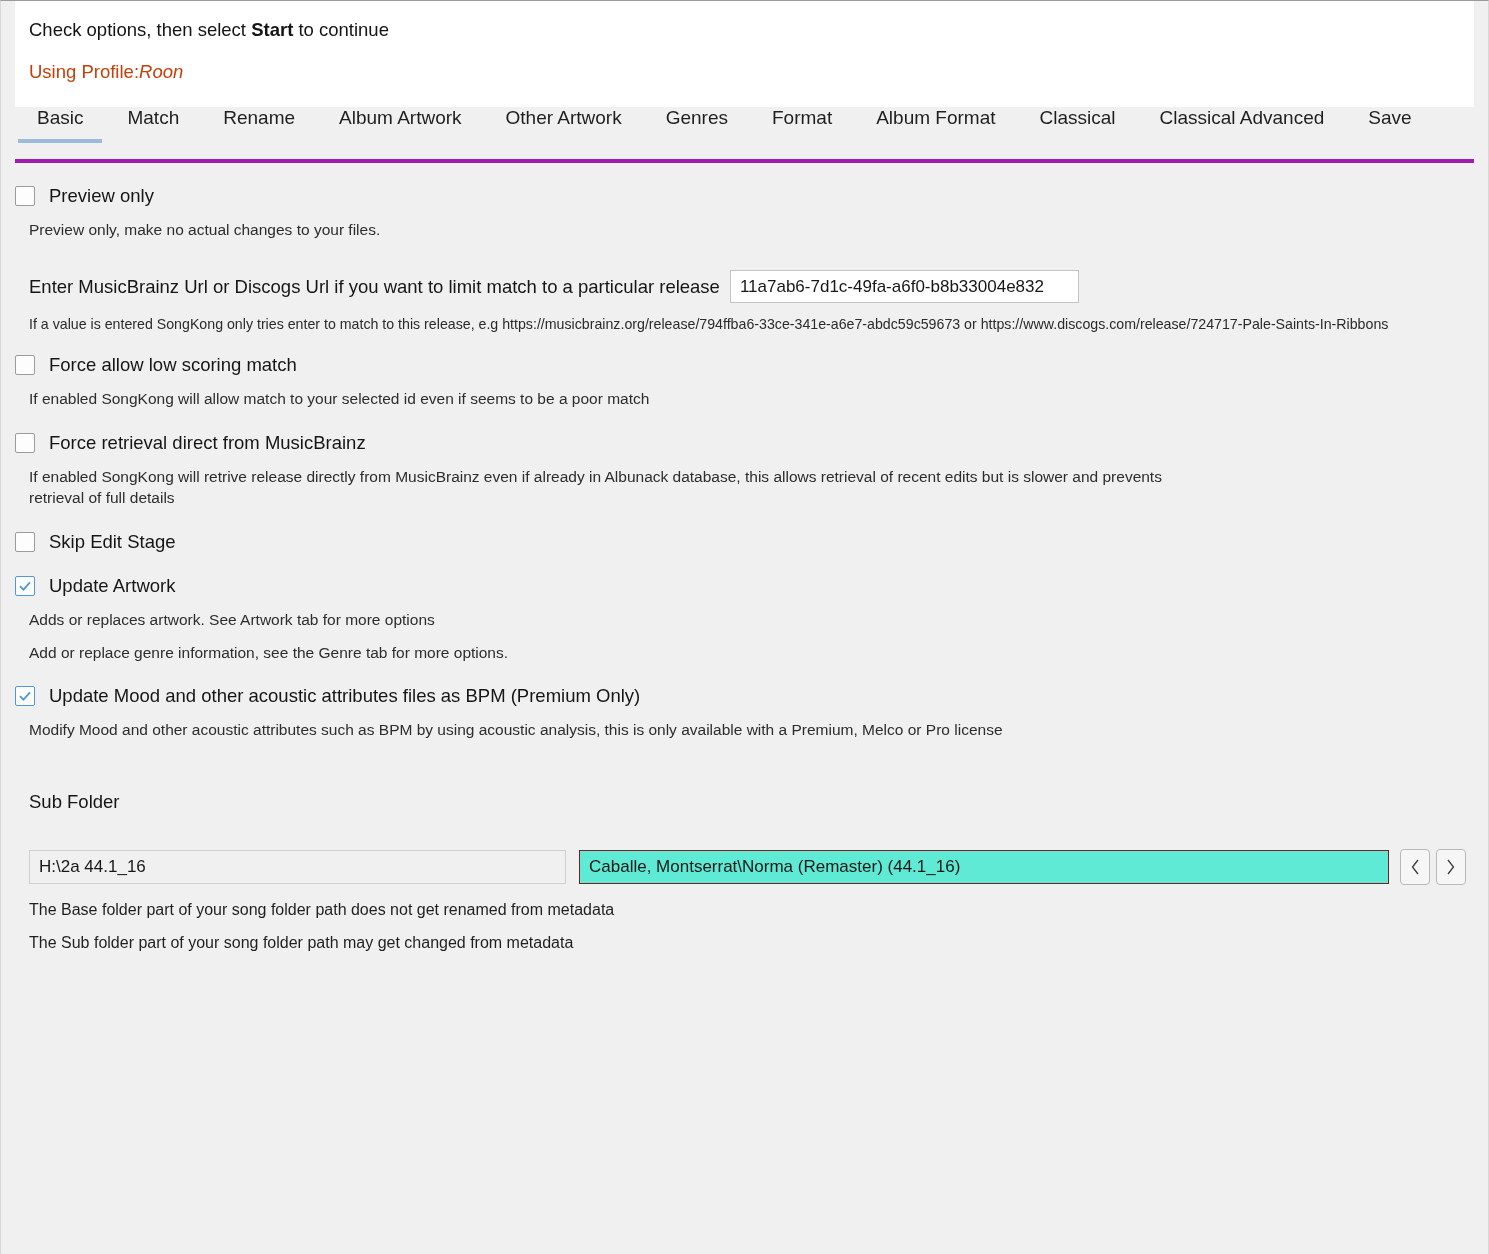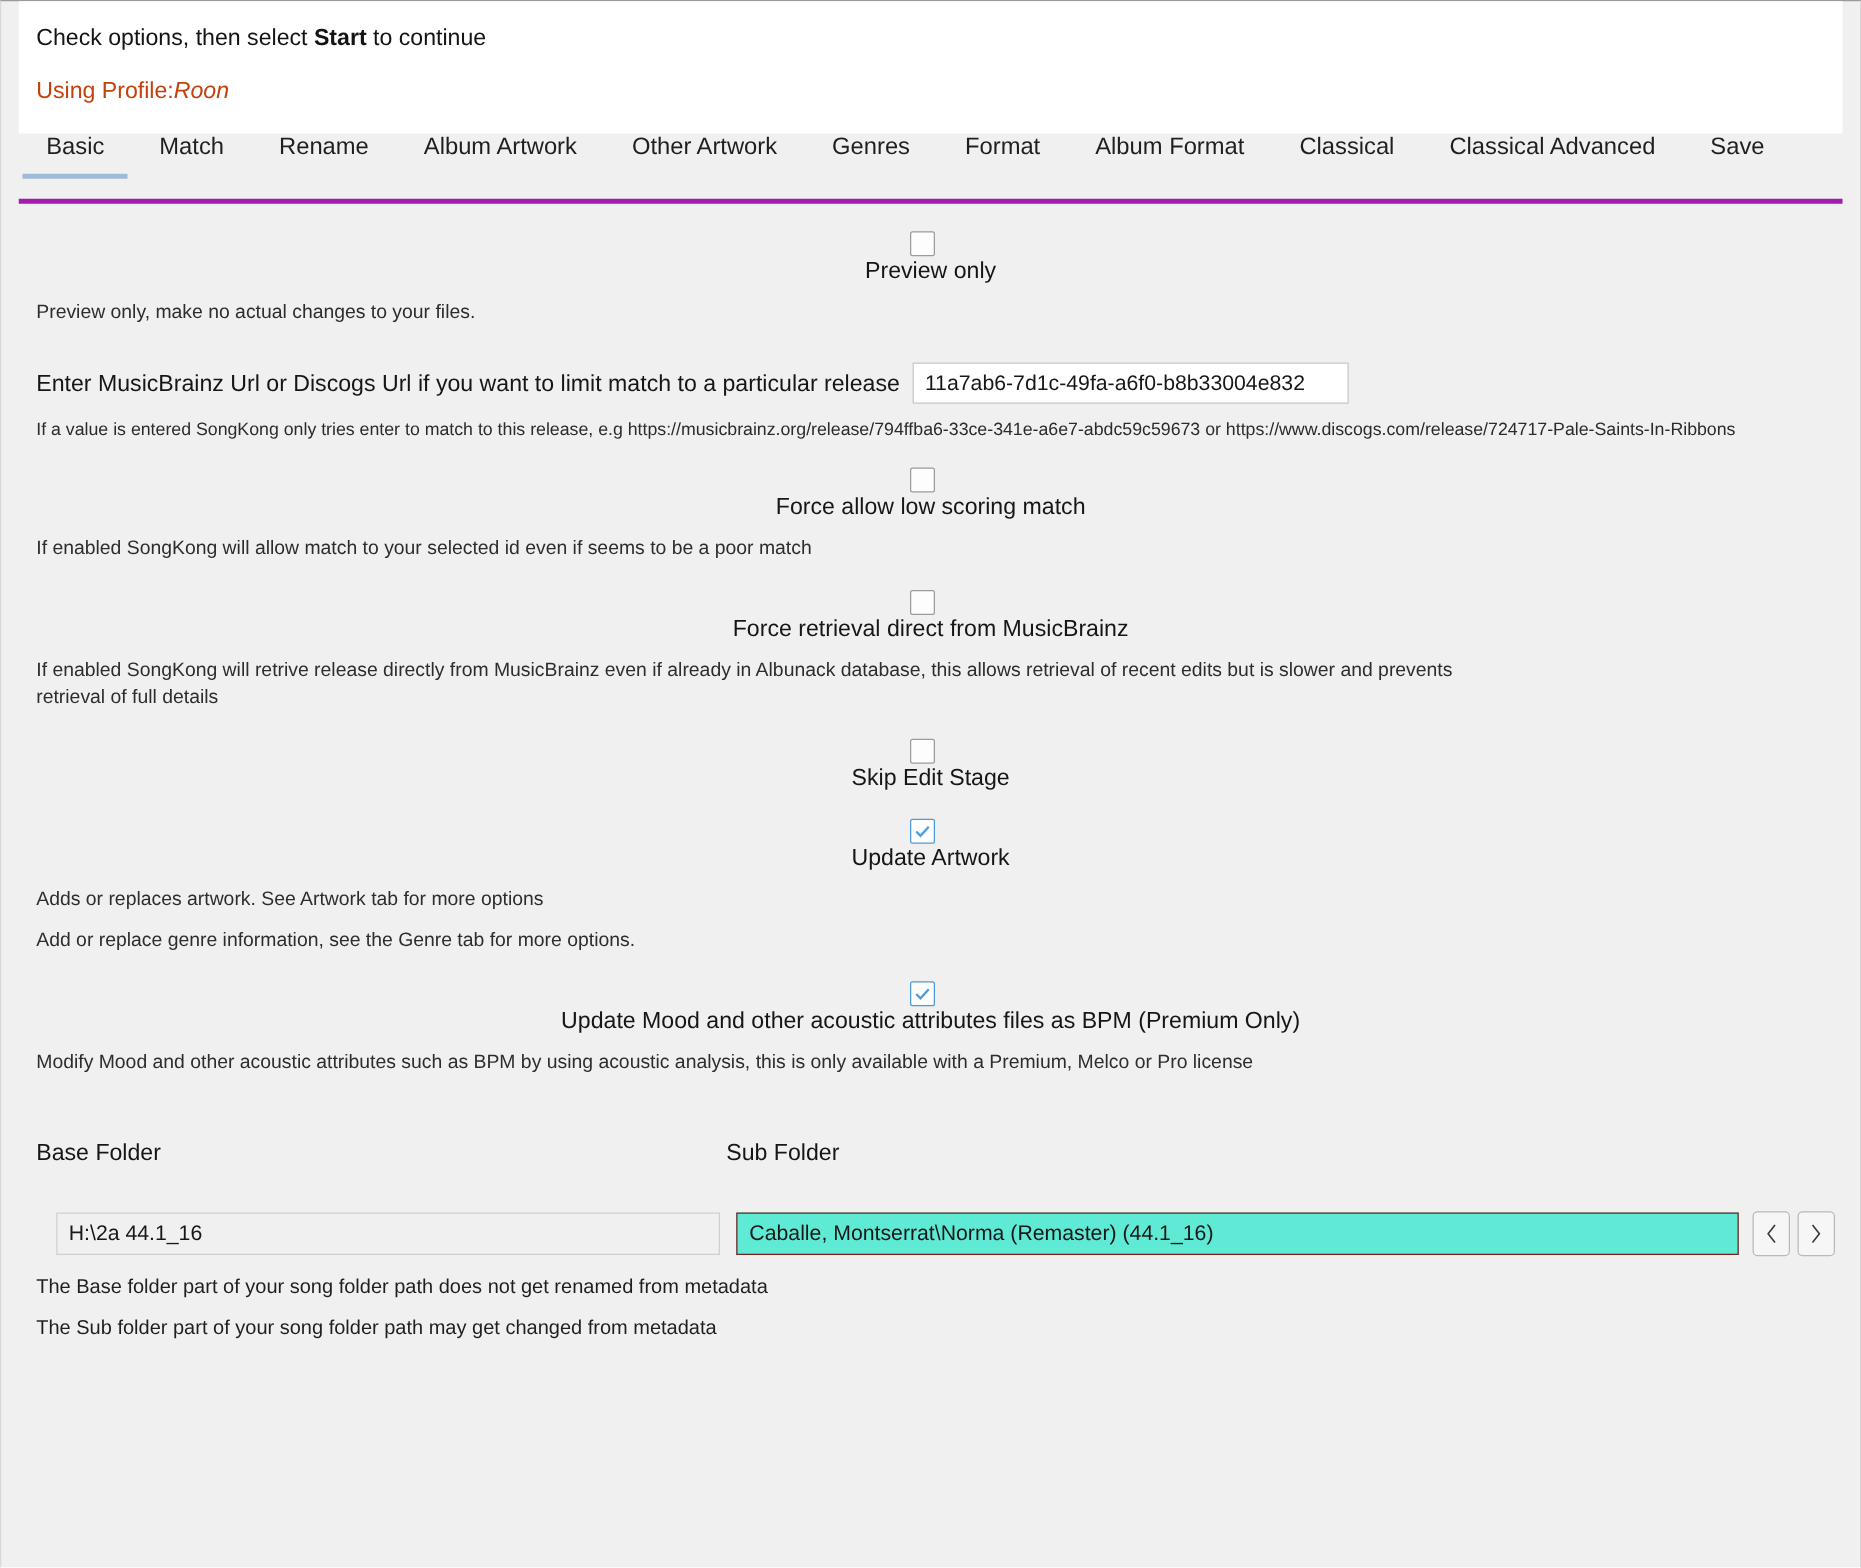--- a/index.html
+++ b/index.html
@@ -111,21 +111,20 @@
   
   .content {
     padding: 0 14px;
     box-sizing: border-box;
   }
 
   .opt-row {
     display: flex;
     align-items: center;
     margin-top: 22px;
-    flex-direction: column;
   }
   .cb {
     width: 20px;
     height: 20px;
     box-sizing: border-box;
     border: 1.5px solid #9b9b9b;
     background: #fdfdfd;
     border-radius: 2px;
     margin-right: 14px;
     flex: none;
@@ -194,21 +193,21 @@
   .folder-label {
     font-size: 18.5px;
     color: #161616;
   }
   .folder-label.base { width: 552px; }
 
   .folder-inputs {
     display: flex;
     align-items: center;
     margin-top: 36px;
-    margin-left: 30px;
+    margin-left: 14px;
   }
   .base-input {
     width: 537px;
     height: 34px;
     background: #f0f0f0;
     border: 1px solid #cfcfcf;
     font-size: 17px;
     margin-right: 13px;
   }
   .sub-input {
@@ -326,21 +325,20 @@
       <div class="cb checked">
         <svg width="14" height="14" viewBox="0 0 14 14">
             <path d="M2 7.2 L5.4 10.6 L12 3.4" stroke="#4f9ad7" stroke-width="1.8" fill="none"></path>
           </svg>
       </div>
       <span class="opt-label">Update Mood and other acoustic attributes files as BPM (Premium Only)</span>
     </div>
     <div class="help">Modify Mood and other acoustic attributes such as BPM by using acoustic analysis, this is only available with a Premium, Melco or Pro license</div>
 
     <div class="folder-labels">
-      <span class="folder-label base">Base Folder</span>
       <span class="folder-label">Sub Folder</span>
     </div>
 
     <div class="folder-inputs">
       <input class="textbox base-input" type="text" value="H:\2a 44.1_16" style="">
       <input class="textbox sub-input" type="text" value="Caballe, Montserrat\Norma (Remaster) (44.1_16)" style="">
       <div class="navbtn">
         <span>
           <svg width="12" height="18" viewBox="0 0 12 18">
               <path d="M9 2 L3.5 9 L9 16" stroke="#3a3a3a" stroke-width="1.3" fill="none"></path>

